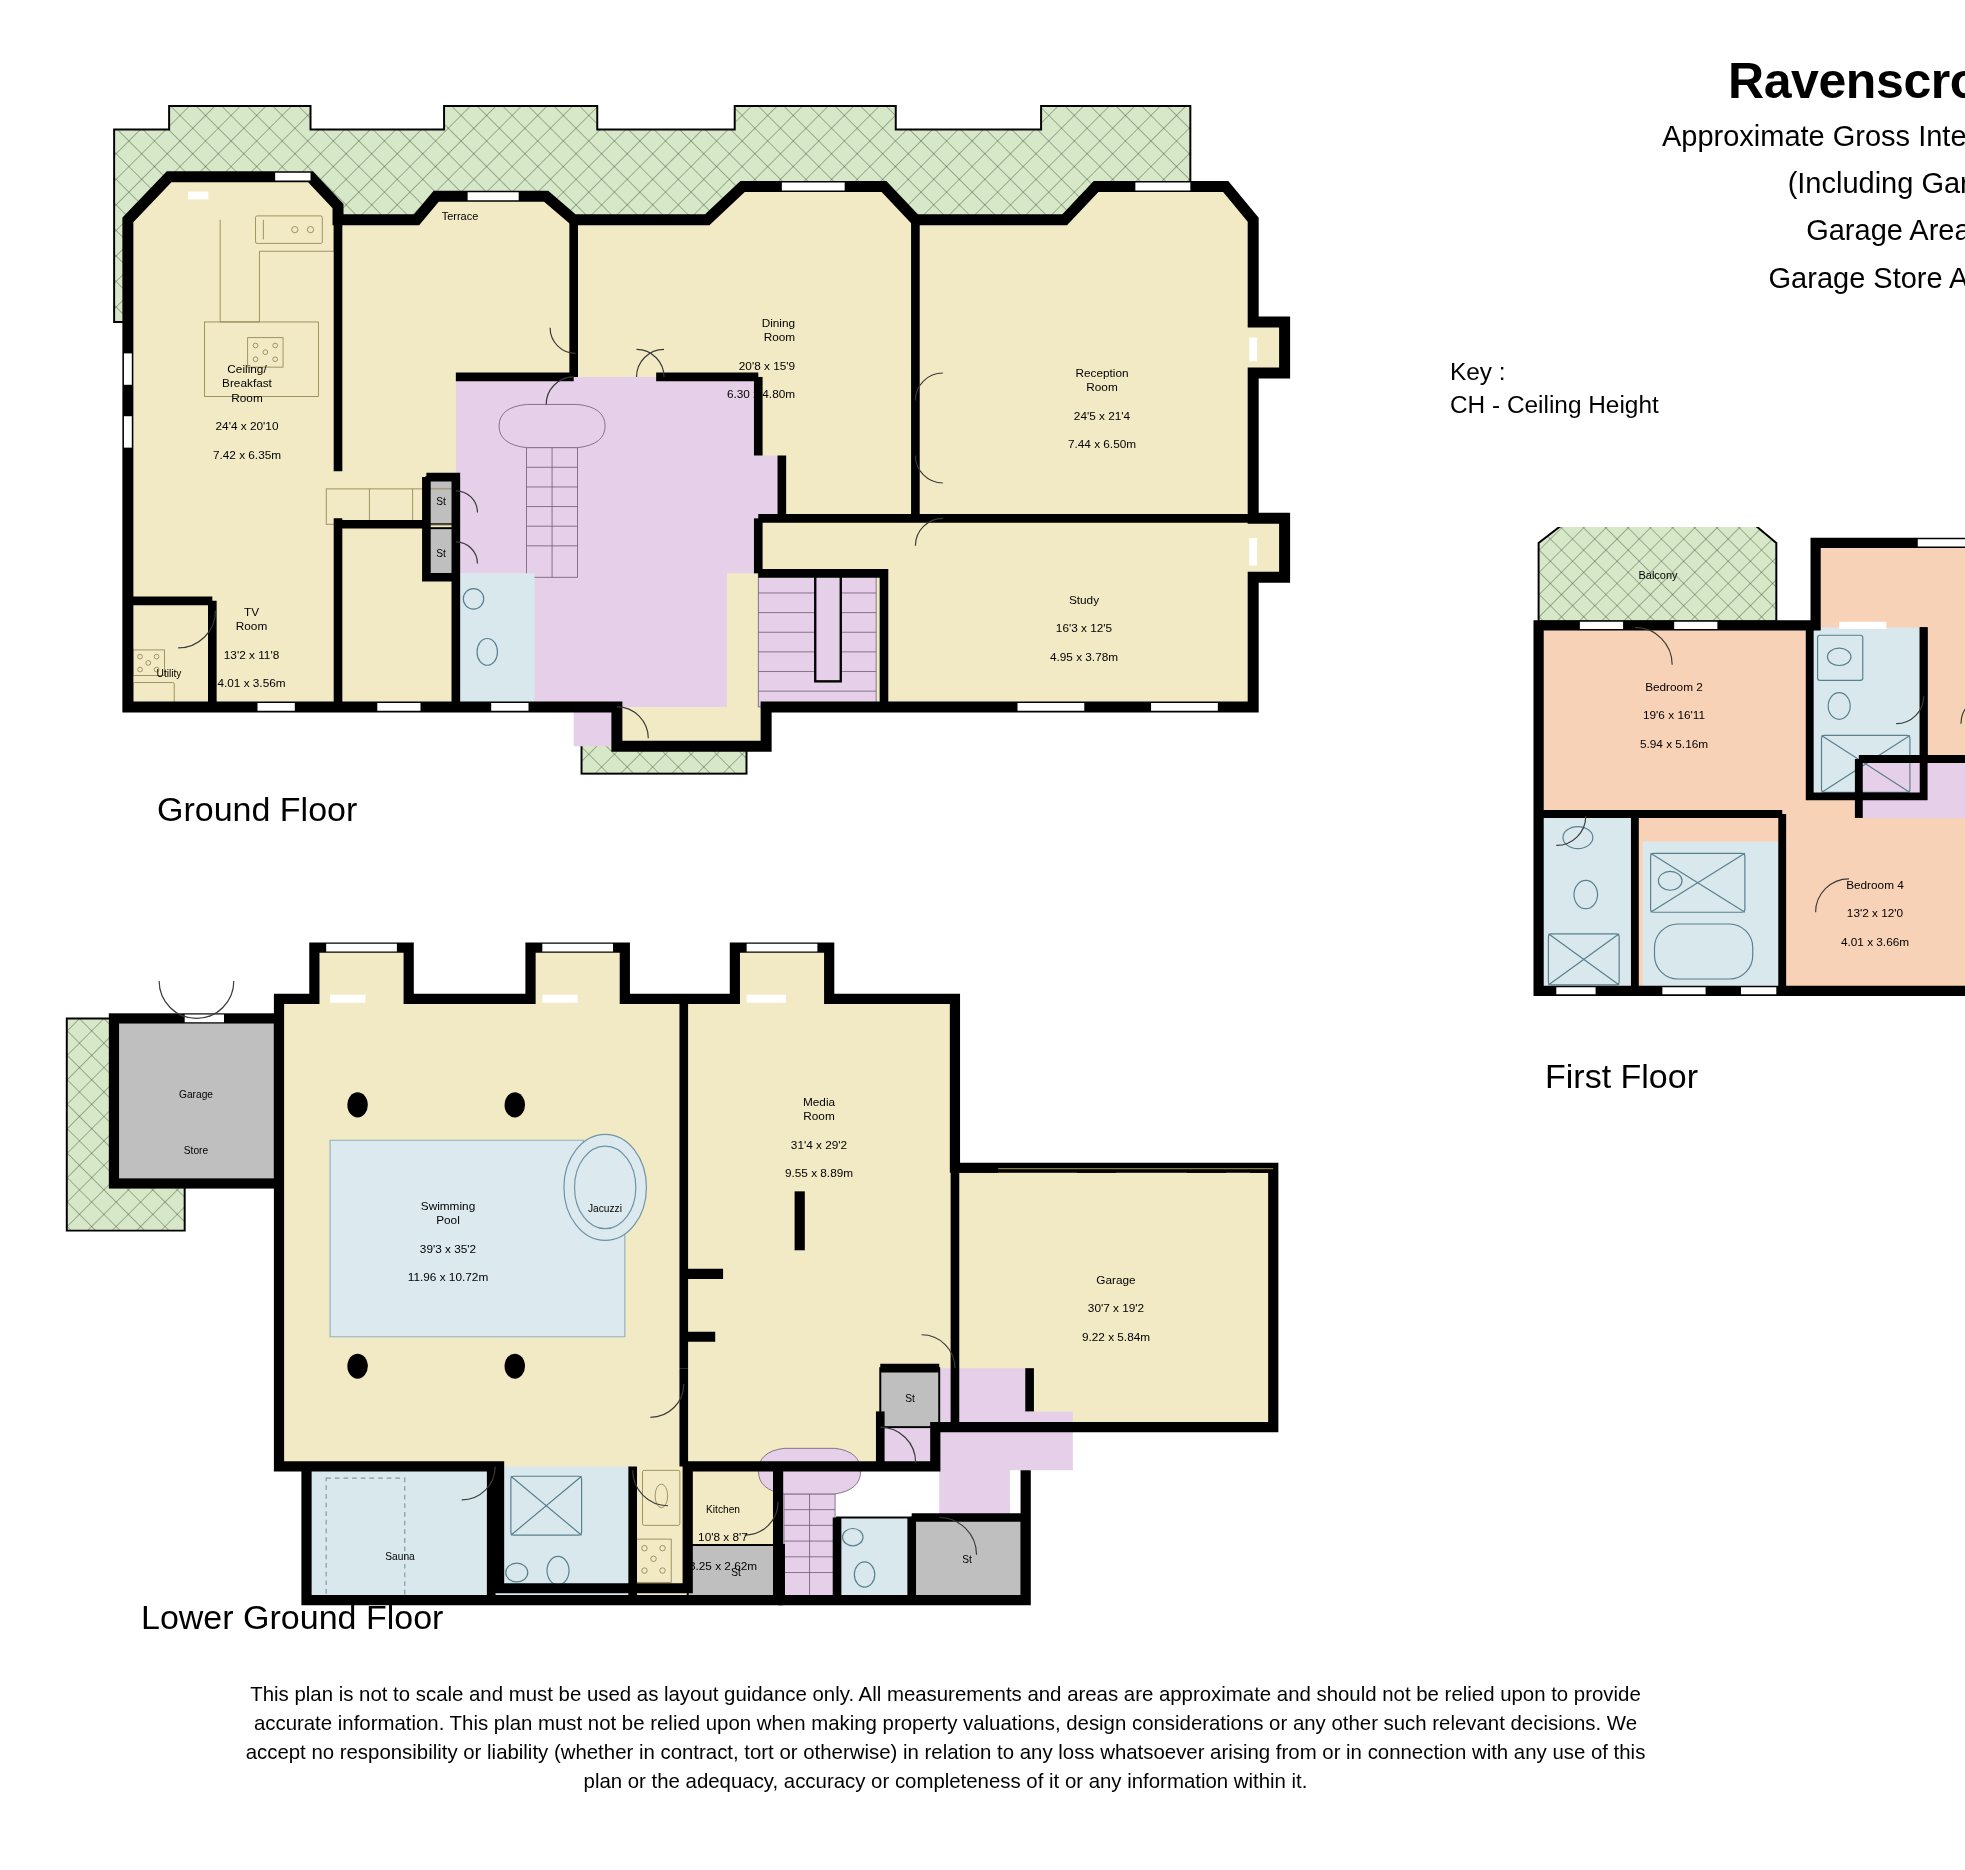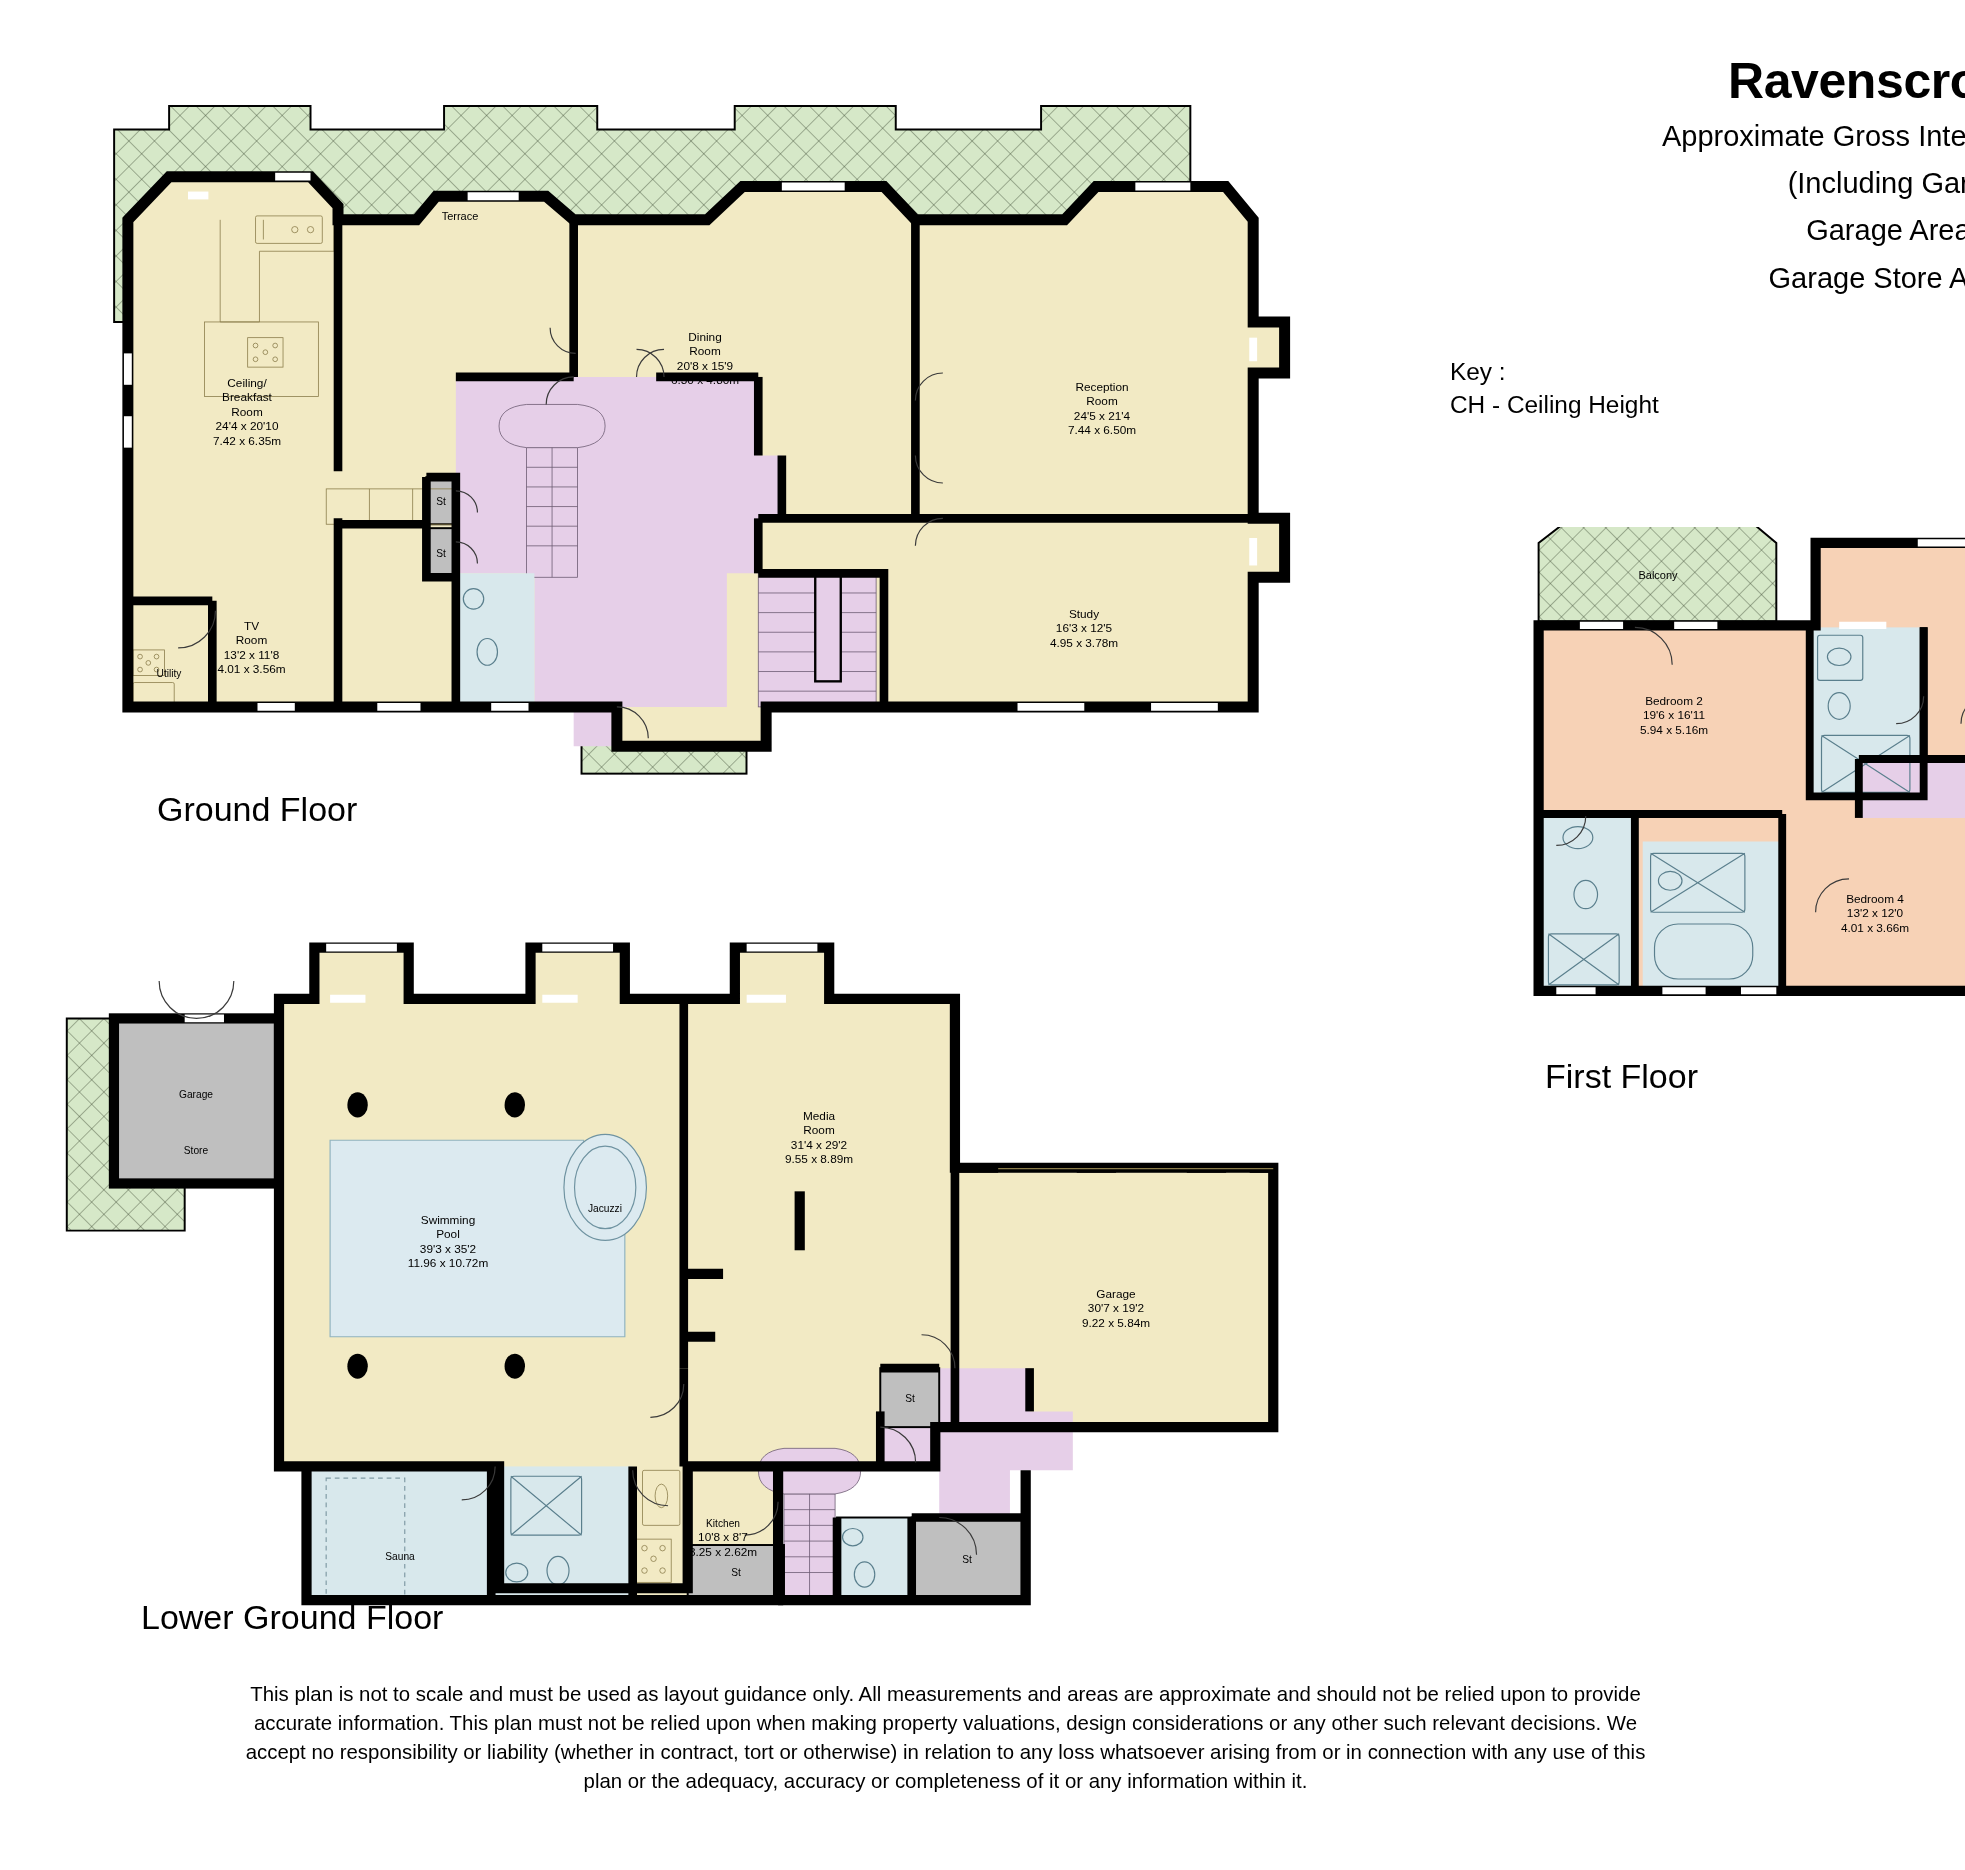--- a/index.html
+++ b/index.html
@@ -17,21 +17,21 @@
   #key{left:1450px;top:356px;font-size:24.4px;line-height:1.35;}
   
   .floorlabel{font-size:34px;font-weight:normal;letter-spacing:0px;}
   
   .plan{position:absolute;}
   .plan svg{display:block;}
   
   .rt{position:absolute;text-align:center;line-height:1.22;white-space:nowrap;
       transform:translate(-50%,-50%);}
   .rt .nm{font-size:11.8px;}
-  .rt .dim{font-size:11.8px;}
+  .rt .dim{font-size:11.8px;margin-top:14px;}
   .rt.sm .nm{font-size:10.2px;margin-top:44px;}
   .st-lab{position:absolute;font-size:10.2px;transform:translate(-50%,-50%);}
   .terr-lab{position:absolute;font-size:11px;transform:translate(-50%,-50%);}
   
   #disclaimer{left:244px;top:1680px;width:1403px;text-align:center;
       font-size:20.4px;line-height:1.42;}
   
   #logo{left:1898px;top:1659px;width:692px;height:130px;color:#1e2c4f;}
   #logo .uk{position:absolute;left:0;top:3.1px;width:252px;text-align:right;
       font-family:"Liberation Serif","DejaVu Serif",serif;font-size:42px;line-height:1.22;}
@@ -205,21 +205,21 @@
     </g>
   </svg>
 
   <div class="rt" style="left:157px;top:310px;">
     <div class="nm">Ceiling/</div>
     <div class="nm">Breakfast</div>
     <div class="nm">Room</div>
     <div class="dim">24'4 x 20'10</div>
     <div class="dim">7.42 x 6.35m</div>
   </div>
-  <div class="rt" style="left:615px;top:257px;">
+  <div class="rt" style="left:671px;top:257px;text-align:right;">
     <div class="nm">Dining</div>
     <div class="nm">Room</div>
     <div class="dim">20'8 x 15'9</div>
     <div class="dim">6.30 x 4.80m</div>
   </div>
   <div class="rt" style="left:1012px;top:307px;">
     <div class="nm">Reception</div>
     <div class="nm">Room</div>
     <div class="dim">24'5 x 21'4</div>
     <div class="dim">7.44 x 6.50m</div>

